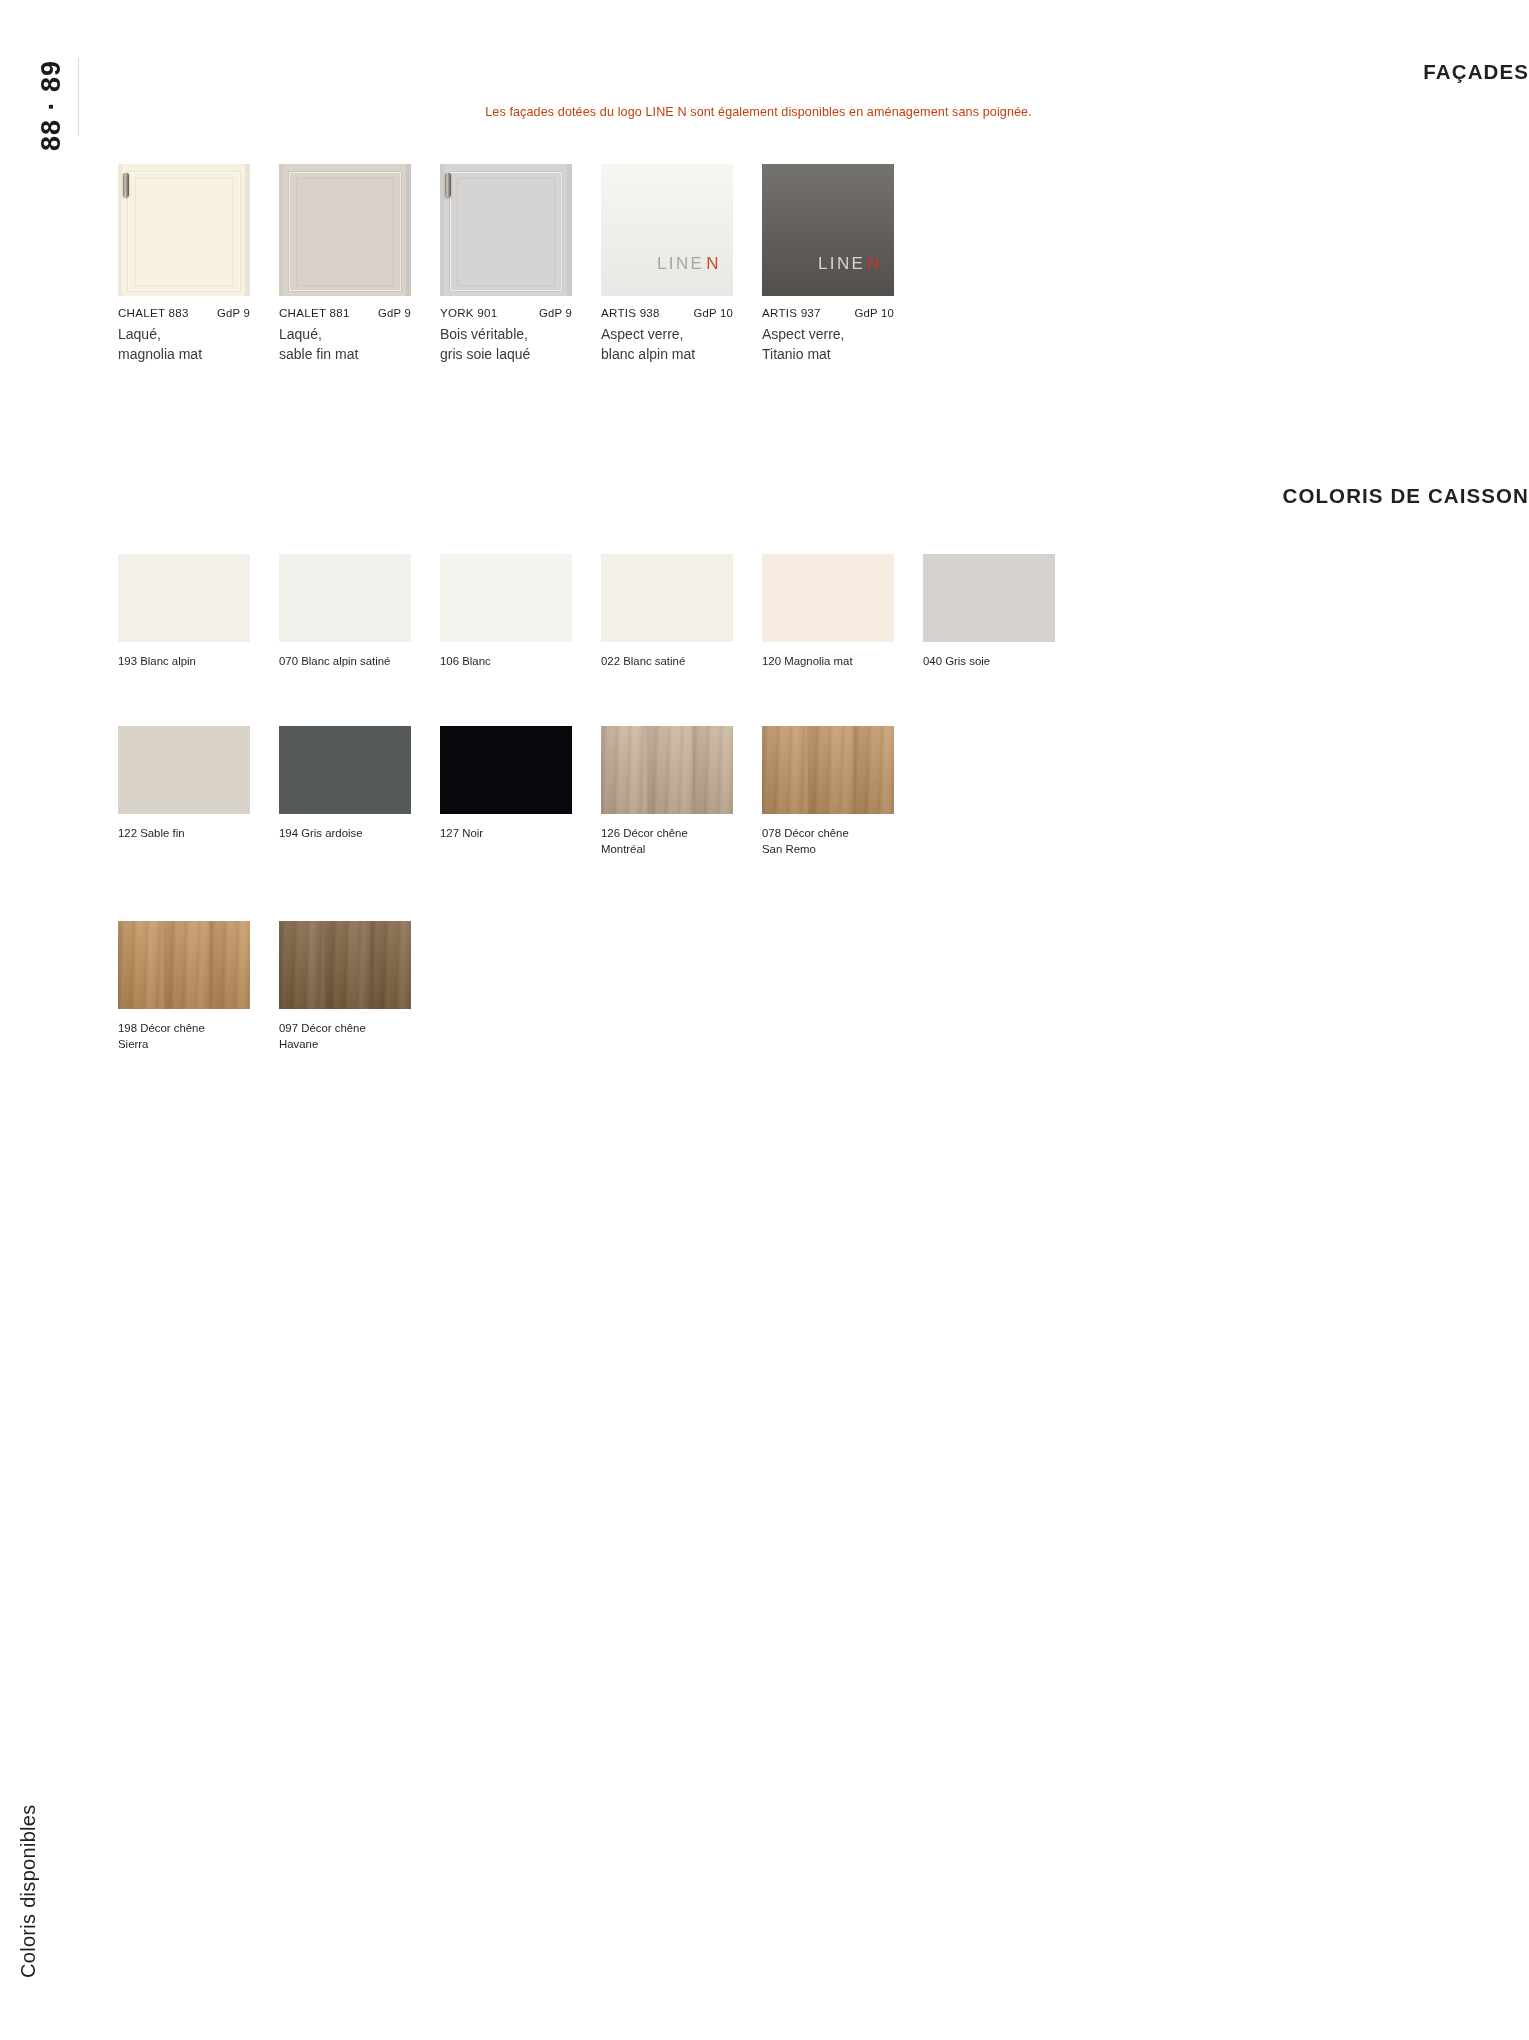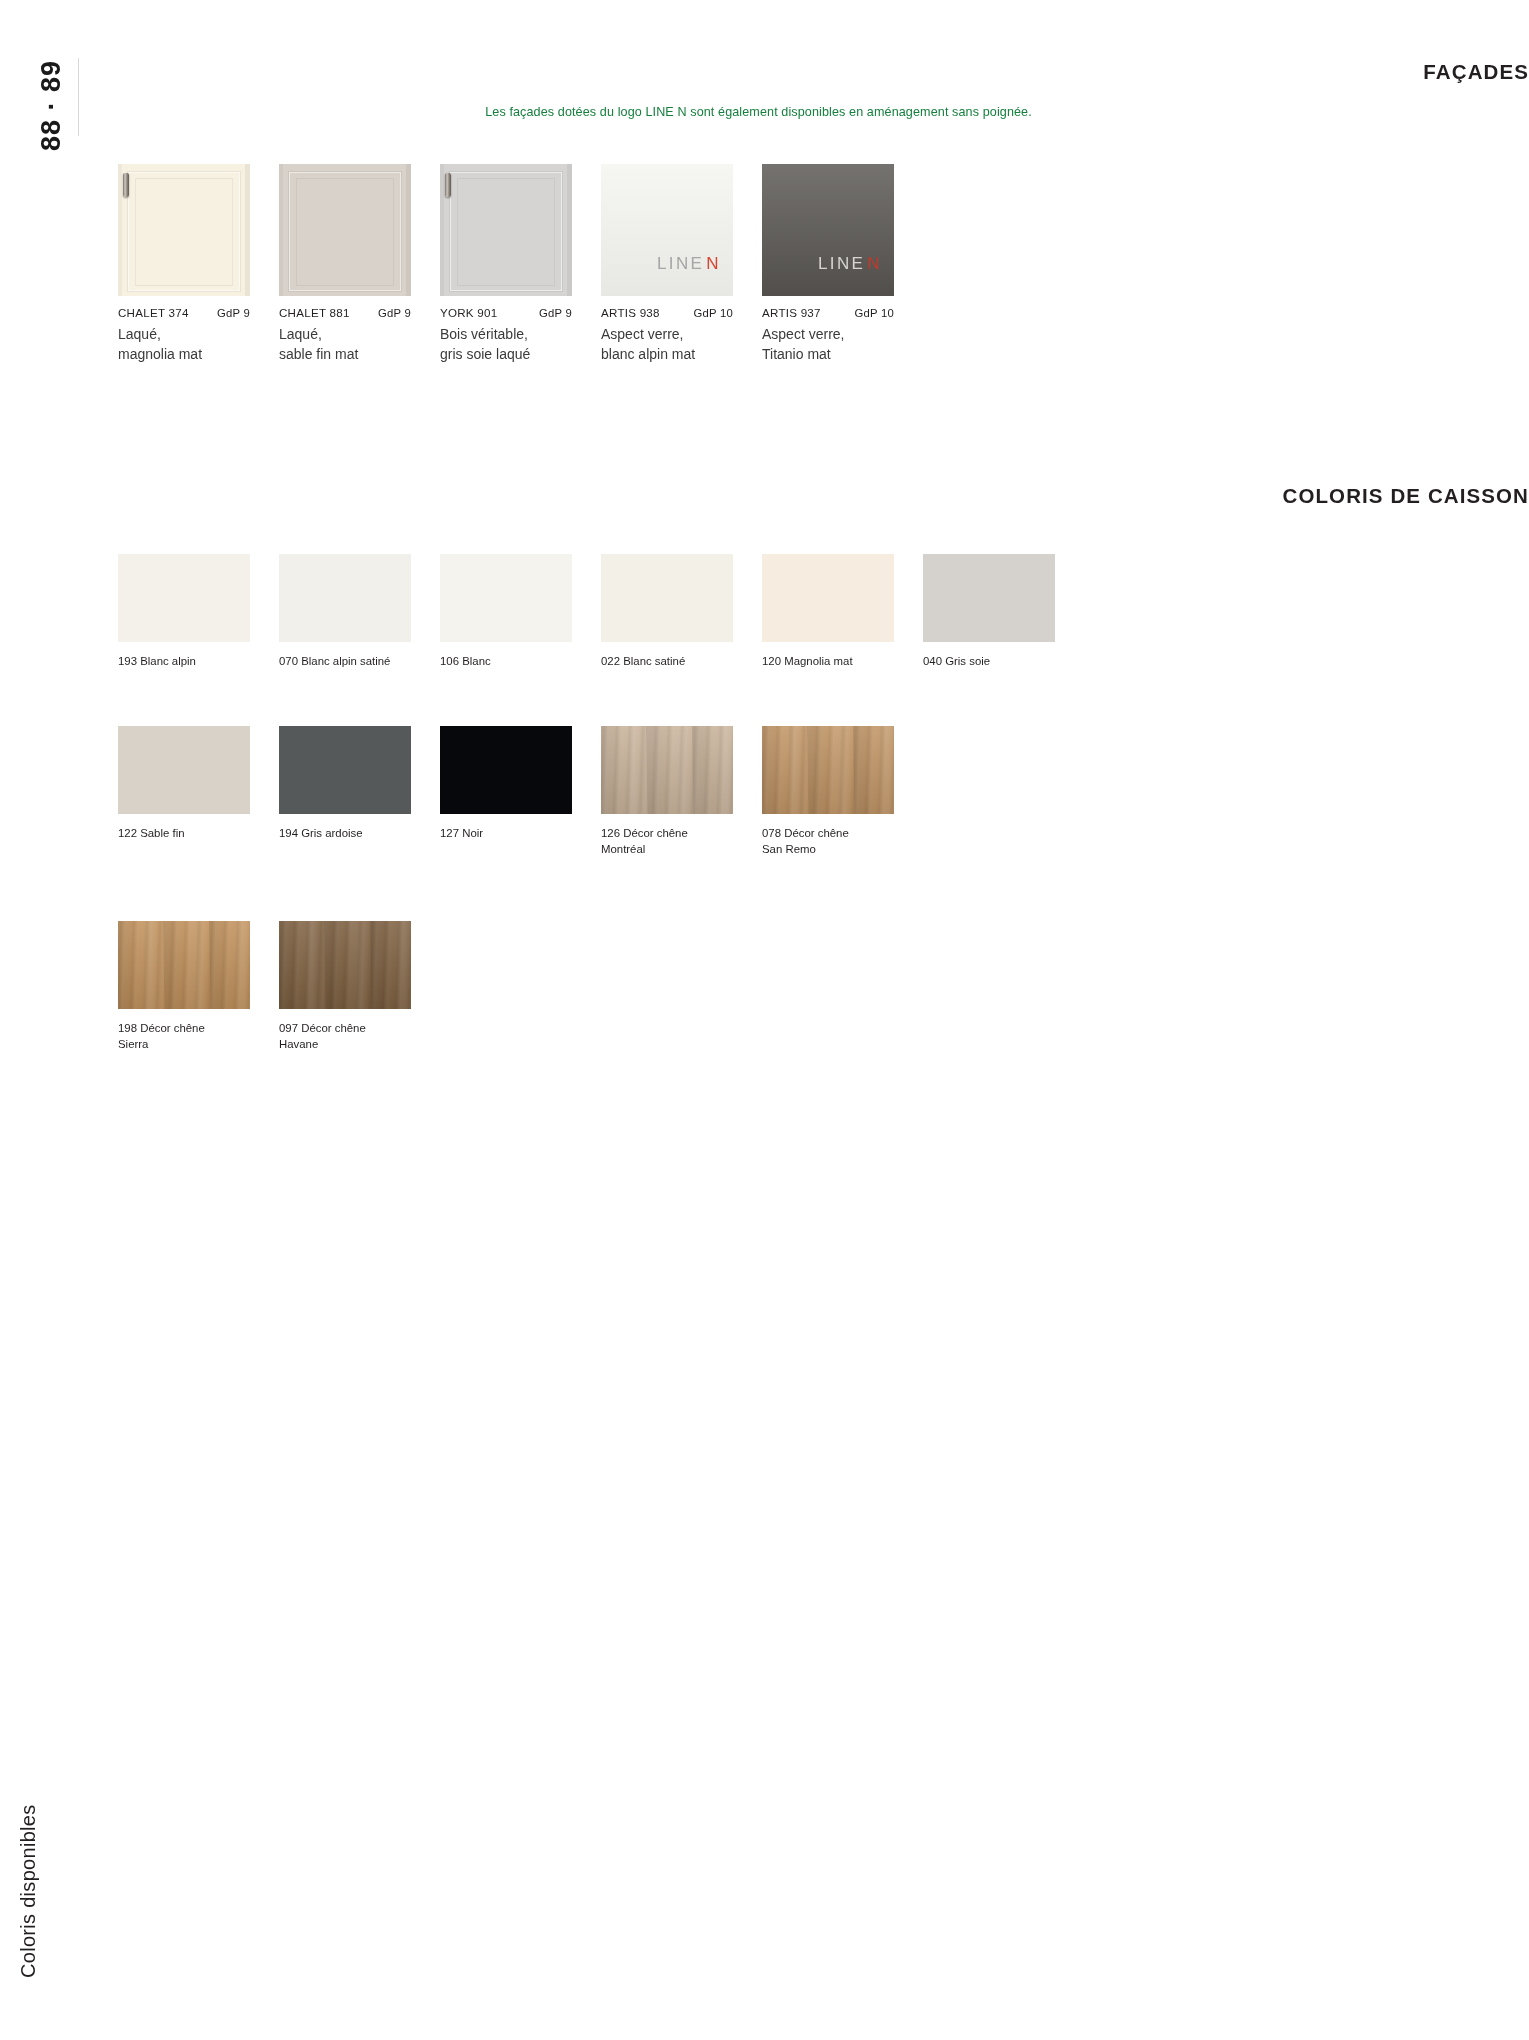--- a/index.html
+++ b/index.html
@@ -25,21 +25,21 @@
   
   .section-title{
     position:absolute;left:0;width:1529px;text-align:right;
     font-size:20.5px;font-weight:700;letter-spacing:1.1px;color:#231f20;
   }
   #facades-title{top:60px;}
   #caisson-title{top:484px;}
 
   .section-sub{
     position:absolute;left:0;width:1517px;text-align:center;
-    font-size:12.6px;color:#15803d;letter-spacing:.1px;
+    font-size:12.6px;color:#c2410c;letter-spacing:.1px;
   }
   #facades-sub{top:105px;}
 
   
   .facade-row{position:absolute;left:118px;top:164px;display:flex;gap:29px;}
   .facade-cell{width:132px;}
   .facade-img{
     width:132px;height:132px;position:relative;overflow:hidden;background:#eee;
   }
   
@@ -116,21 +116,21 @@
       <div class="facade-img" style="background: rgb(247, 241, 226);">
         <div class="door">
           <div class="edge-l"></div>
           <div class="edge-r"></div>
           <div class="frame"></div>
           <div class="inner"></div>
         </div>
         <div class="handle"></div>
       </div>
       <div class="facade-label">
-        <span>CHALET 374</span>
+        <span>CHALET 883</span>
         <span class="gdp">GdP 9</span>
       </div>
       <div class="facade-desc">Laqué,
 magnolia mat</div>
     </div>
     <div class="facade-cell">
       <div class="facade-img" style="background: rgb(217, 210, 202);">
         <div class="door">
           <div class="edge-l"></div>
           <div class="edge-r"></div>

